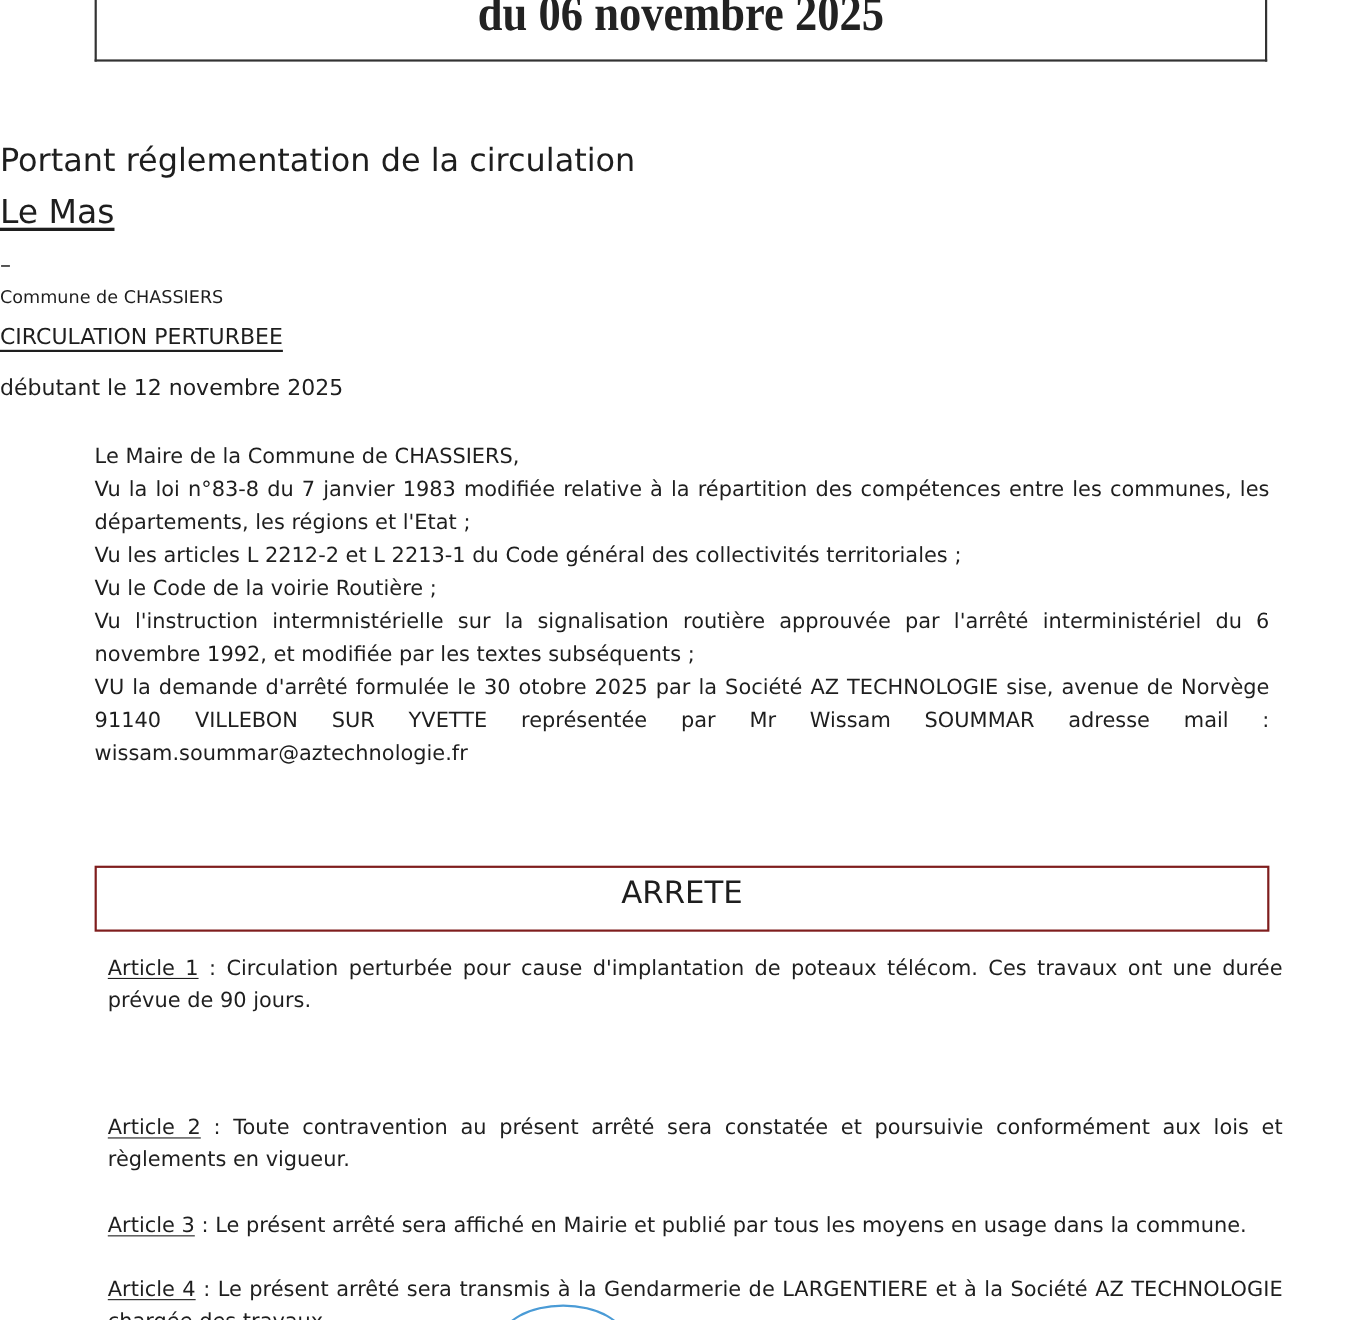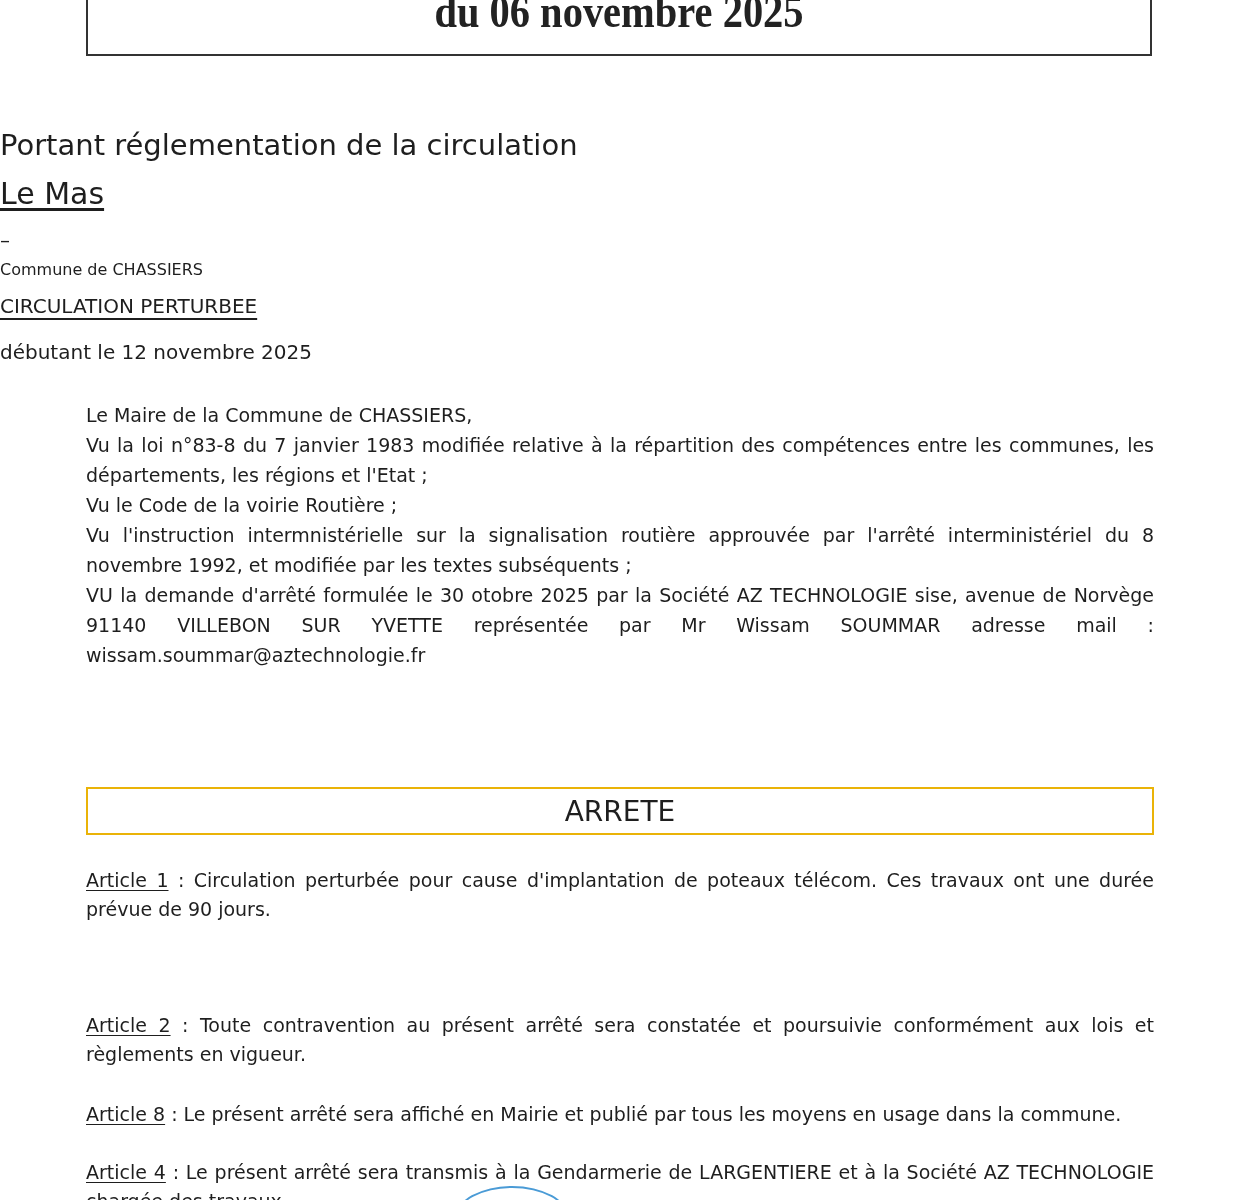--- a/index.html
+++ b/index.html
@@ -13,23 +13,23 @@
   .center { position: absolute; left: 0; width: 1241px; text-align: left; }
   .subject { top: 128px; font-size: 29px; }
   .place { top: 176px; font-size: 30px; text-decoration: underline; text-underline-offset: 4px; }
   .dash { top: 228px; font-size: 20px; }
   .commune { top: 260px; font-size: 16px; }
   .perturb { top: 294px; font-size: 20px; text-decoration: underline; text-underline-offset: 5px; }
   .starting { top: 340px; font-size: 20px; }
   .body-text { position: absolute; left: 86px; width: 1068px; font-size: 19px; line-height: 30px; text-align: justify; }
   .considerants { top: 400px; }
   .considerants p { margin: 0; }
-  .arrete-box { position: absolute; left: 86px; top: 787px; width: 1068px; height: 48px; border: 2px solid #eab308;
+  .arrete-box { position: absolute; left: 86px; top: 787px; width: 1068px; height: 60px; border: 2px solid #7f1d1d;
                 box-sizing: border-box; text-align: center; font-size: 28px; line-height: 46px; }
-  .article { position: absolute; left: 86px; width: 1068px; font-size: 19px; line-height: 29px; text-align: justify; }
+  .article { position: absolute; left: 98px; width: 1068px; font-size: 19px; line-height: 29px; text-align: justify; }
   .article p { margin: 0; }
   .art-label { text-decoration: underline; text-underline-offset: 3px; }
   .a1 { top: 866px; }
   .a2 { top: 1011px; }
   .a3 { top: 1100px; }
   .a4 { top: 1158px; }
   .stamp { position: absolute; left: 455px; top: 1186px; width: 110px; height: 60px; border: 2px solid #4a9bd6;
            border-radius: 50%; }
 </style>
 </head>
@@ -42,36 +42,37 @@
 <div class="center subject">Portant réglementation de la circulation</div>
 <div class="center place">Le Mas</div>
 <div class="center dash">–</div>
 <div class="center commune">Commune de CHASSIERS</div>
 <div class="center perturb">CIRCULATION PERTURBEE</div>
 <div class="center starting">débutant le 12 novembre 2025</div>
 
 <div class="body-text considerants">
   <p>Le Maire de la Commune de CHASSIERS,</p>
   <p>Vu la loi n°83-8 du 7 janvier 1983 modifiée relative à la répartition des compétences entre les communes, les départements, les régions et l'Etat ;</p>
+  <p>Vu les articles L 2212-2 et L 2213-1 du Code général des collectivités territoriales ;</p>
   <p>Vu le Code de la voirie Routière ;</p>
-  <p>Vu l'instruction intermnistérielle sur la signalisation routière approuvée par l'arrêté interministériel du 8 novembre 1992, et modifiée par les textes subséquents ;</p>
+  <p>Vu l'instruction intermnistérielle sur la signalisation routière approuvée par l'arrêté interministériel du 6 novembre 1992, et modifiée par les textes subséquents ;</p>
   <p>VU la demande d'arrêté formulée le 30 otobre 2025 par la Société AZ TECHNOLOGIE sise, avenue de Norvège 91140 VILLEBON SUR YVETTE représentée par Mr Wissam SOUMMAR adresse mail : wissam.soummar@aztechnologie.fr</p>
 </div>
 
 <div class="arrete-box">ARRETE</div>
 
 <div class="article a1">
   <p><span class="art-label">Article 1</span><span> : Circulation perturbée pour cause d'implantation de poteaux télécom. Ces travaux ont une durée prévue de 90 jours.</span></p>
 </div>
 
 <div class="article a2">
   <p><span class="art-label">Article 2</span><span> : Toute contravention au présent arrêté sera constatée et poursuivie conformément aux lois et règlements en vigueur.</span></p>
 </div>
 
 <div class="article a3">
-  <p><span class="art-label">Article 8</span><span> : Le présent arrêté sera affiché en Mairie et publié par tous les moyens en usage dans la commune.</span></p>
+  <p><span class="art-label">Article 3</span><span> : Le présent arrêté sera affiché en Mairie et publié par tous les moyens en usage dans la commune.</span></p>
 </div>
 
 <div class="article a4">
   <p><span class="art-label">Article 4</span><span> : Le présent arrêté sera transmis à la Gendarmerie de LARGENTIERE et à la Société AZ TECHNOLOGIE chargée des travaux.</span></p>
 </div>
 
 <div class="stamp"></div>
 
 </body></html>

